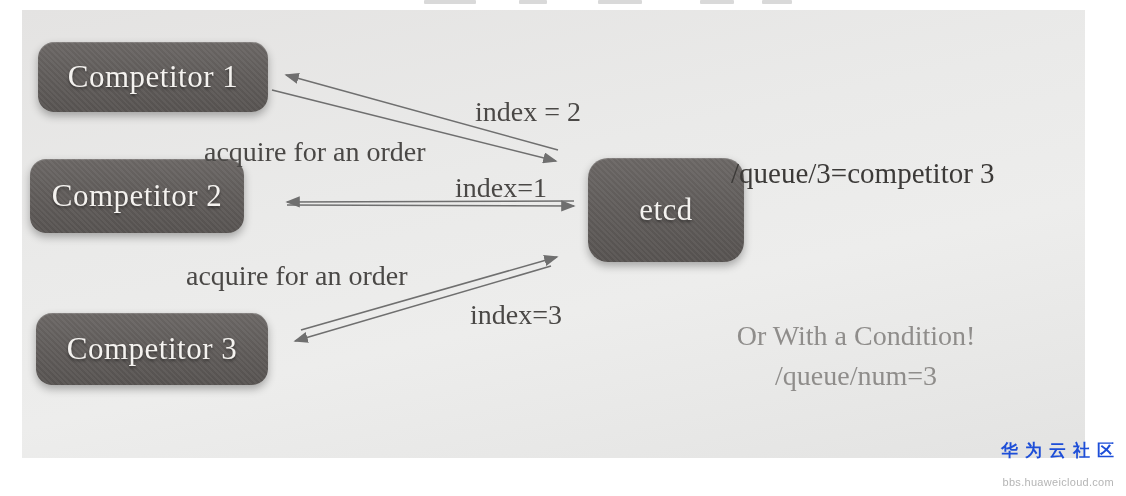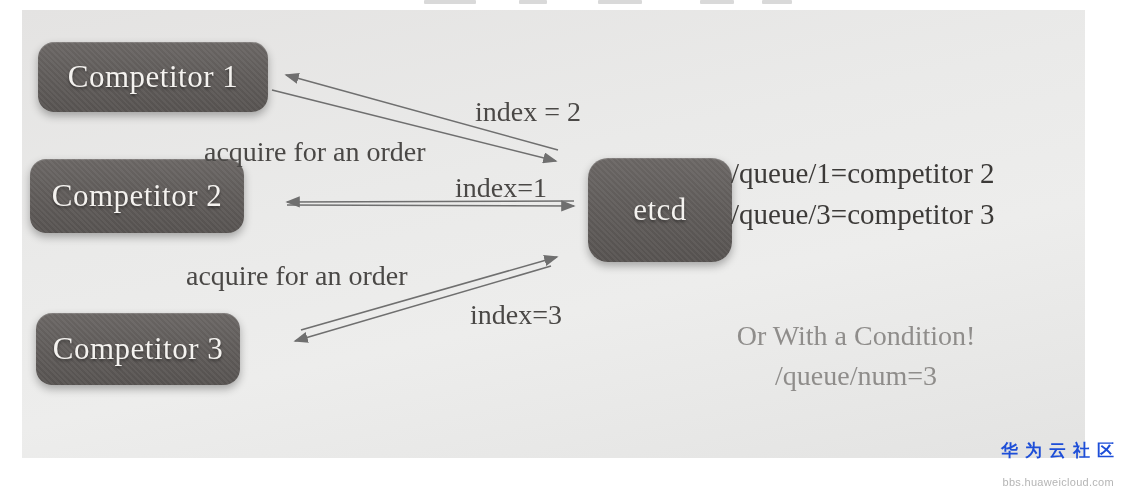--- a/index.html
+++ b/index.html
@@ -32,22 +32,22 @@
     border-radius: 16px;
     box-shadow: 0 4px 9px rgba(0,0,0,0.30), inset 0 1px 1px rgba(255,255,255,0.18);
     color: #f4f2ef;
     display: flex; align-items: center; justify-content: center;
     font-size: 31px;
     text-shadow: 0 2px 3px rgba(0,0,0,0.45);
     letter-spacing: 0.5px;
   }
   .node-c1 { left: 38px;  top: 42px;  width: 230px; height: 70px; }
   .node-c2 { left: 30px;  top: 159px; width: 214px; height: 74px; }
-  .node-c3 { left: 36px;  top: 313px; width: 204px; height: 72px; }
-  .node-etcd { left: 588px; top: 158px; width: 144px; height: 104px; border-radius: 20px; justify-content: center; }
+  .node-c3 { left: 36px;  top: 313px; width: 232px; height: 72px; }
+  .node-etcd { left: 588px; top: 158px; width: 156px; height: 104px; border-radius: 20px; justify-content: center; }
 
   .edge-label {
     position: absolute;
     color: #4a4846;
     font-size: 28px;
     white-space: nowrap;
   }
   .lbl-index2   { left: 466px; top: 96px; margin-left: 9px; }
   .lbl-acquire1 { left: 204px; top: 136px; }
   .lbl-index1   { left: 455px; top: 172px; }
@@ -127,21 +127,20 @@
     <span>etcd</span>
   </div>
 
   <div class="edge-label lbl-index2">index = 2</div>
   <div class="edge-label lbl-acquire1">acquire for an order</div>
   <div class="edge-label lbl-index1">index=1</div>
   <div class="edge-label lbl-acquire2">acquire for an order</div>
   <div class="edge-label lbl-index3">index=3</div>
 
   <div class="queue-list">
-    <div class="queue-line">/queue/1=competitor 2</div>
     <div class="queue-line">/queue/3=competitor 3</div>
   </div>
 
   <div class="condition">
     <div>Or With a Condition!</div>
     <div>/queue/num=3</div>
   </div>
 
   <div class="watermark">
     <div class="watermark-title">华为云社区</div>

